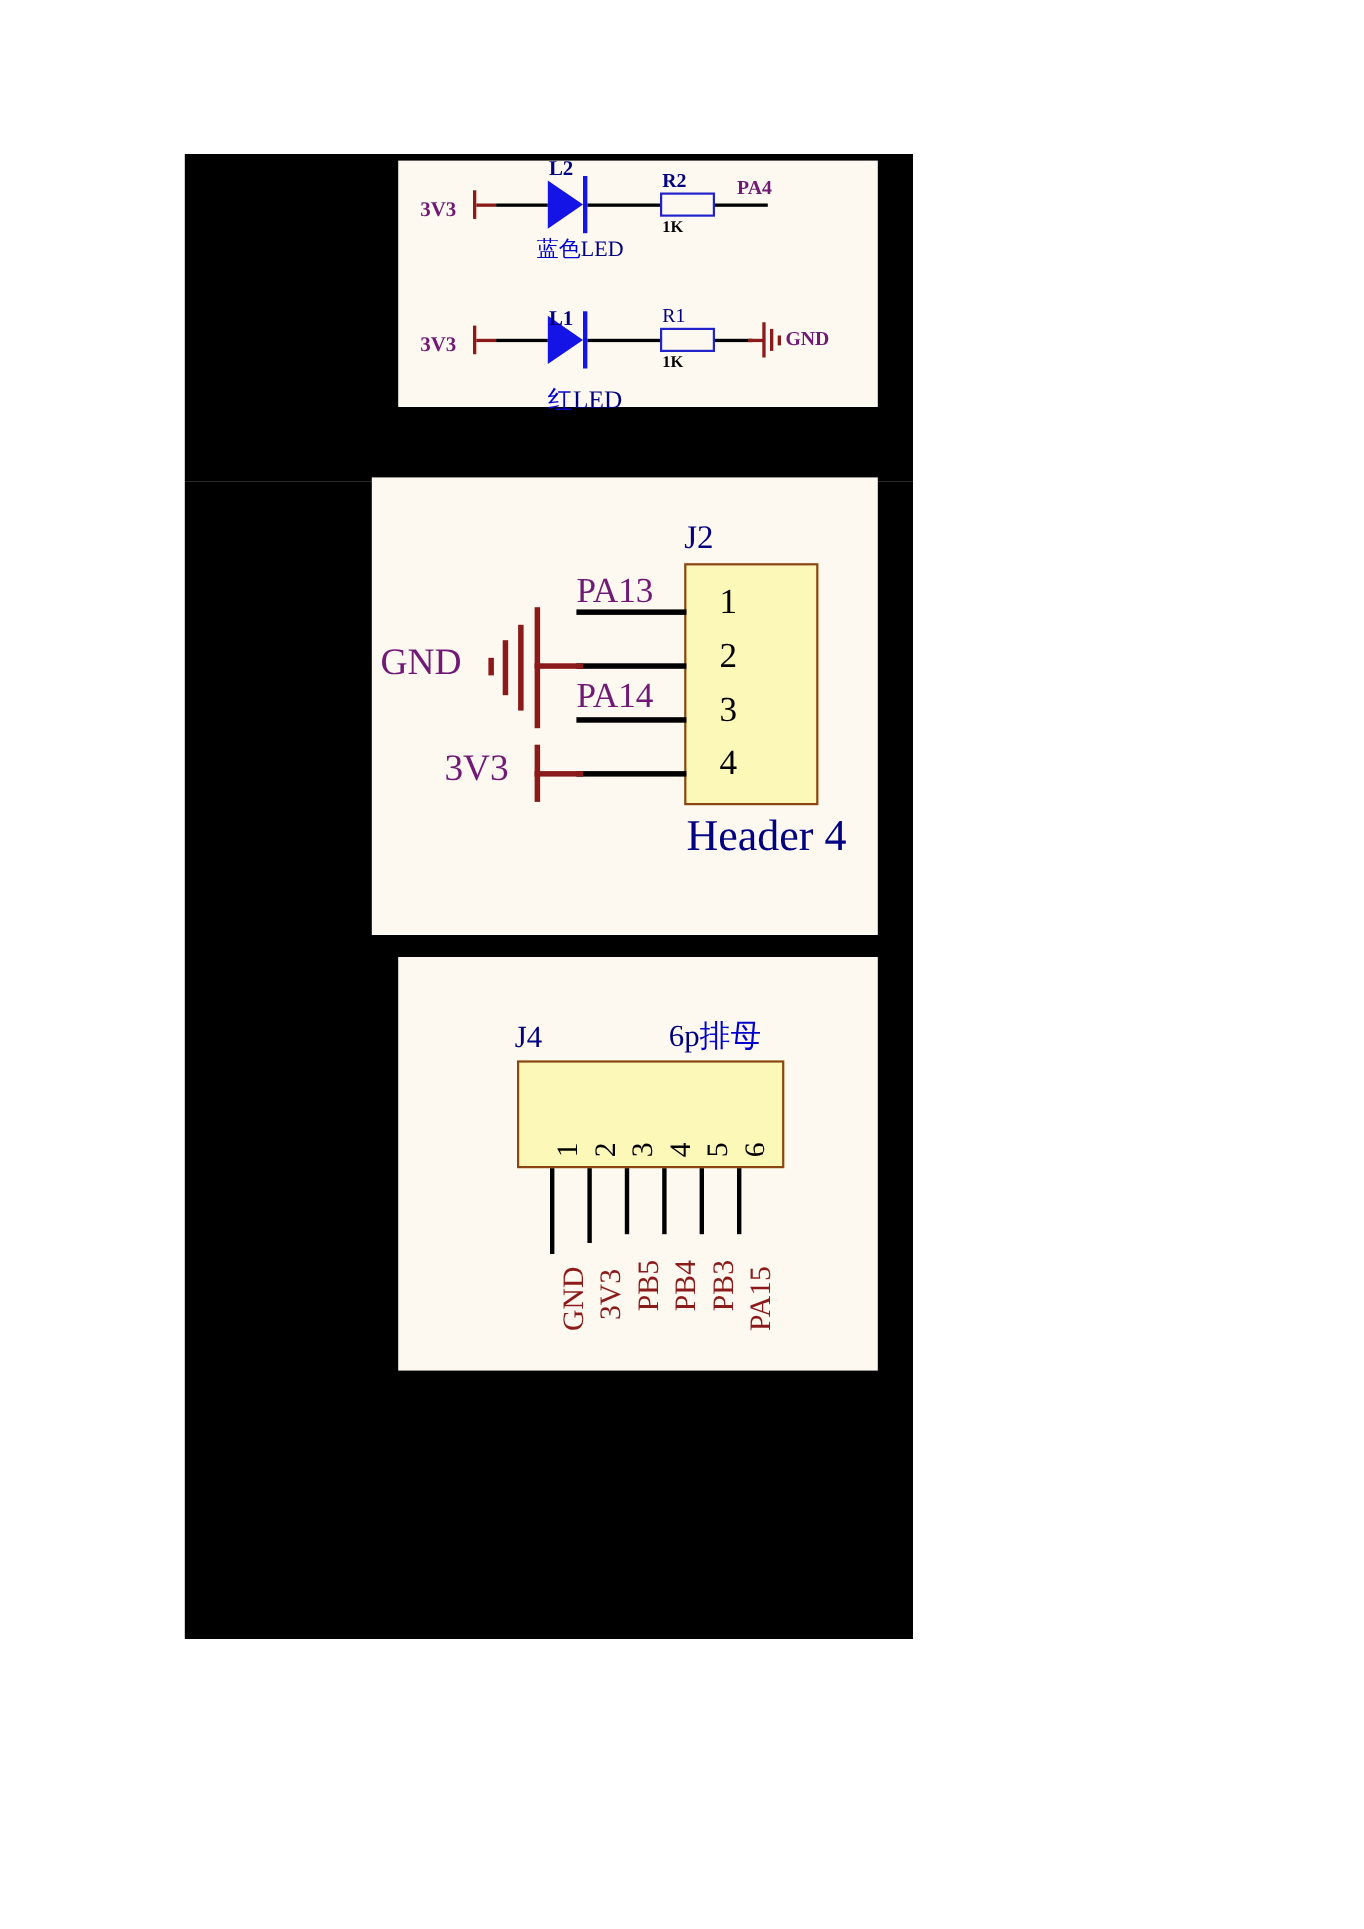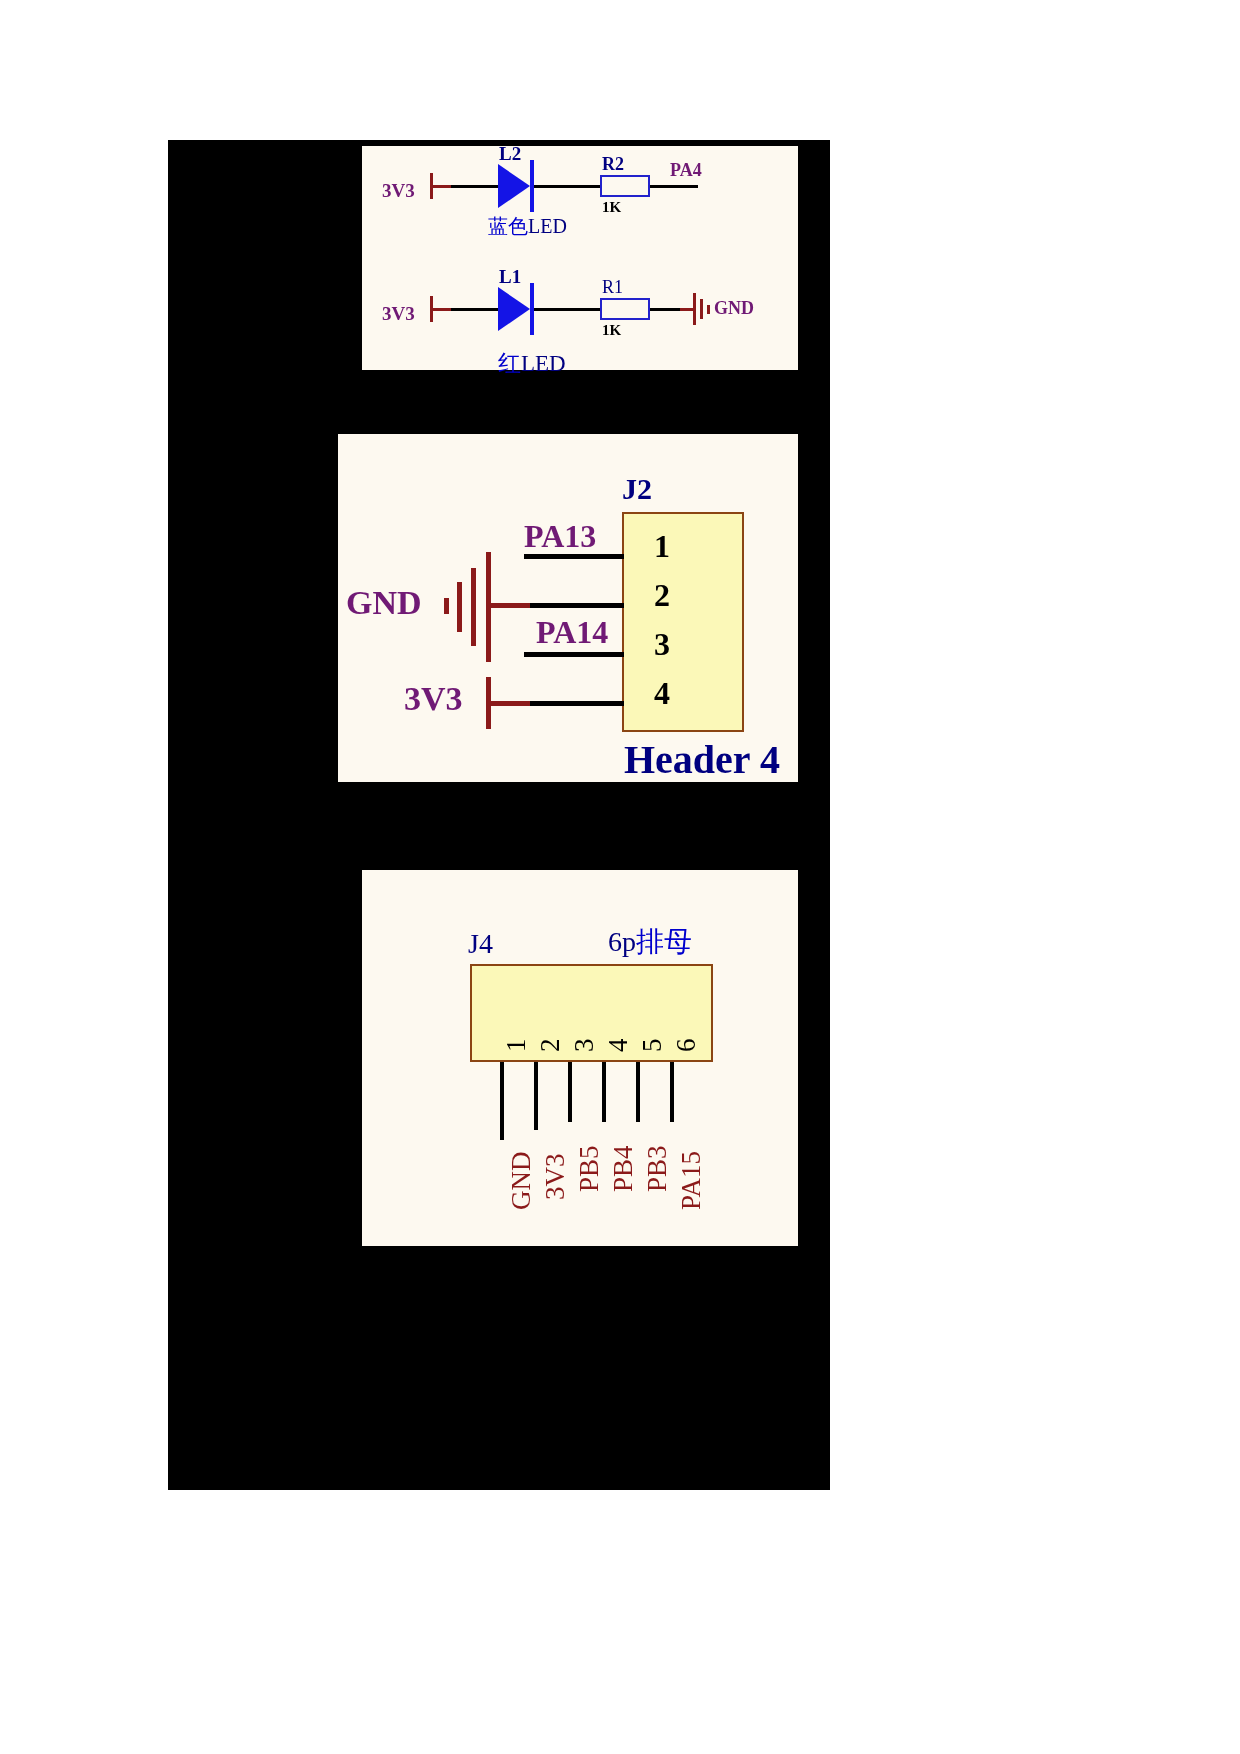--- a/index.html
+++ b/index.html
@@ -181,21 +181,21 @@
       <span class="cn">蓝色</span><span class="en">LED</span>
     </div>
 
     <div class="netlabel" style="left:20px; top:158px; font-size:19px; font-weight:bold;">3V3</div>
     <div class="wire-red" style="left:68px; top:150px; width:3px; height:26px;"></div>
     <div class="wire-red" style="left:71px; top:162px; width:18px; height:3px;"></div>
     <div class="wire-black" style="left:89px; top:162px; width:47px; height:3px;"></div>
 
     <div class="led-tri" style="left:136px; top:141px; border-width:22px 0 22px 32px;"></div>
     <div class="led-bar" style="left:168px; top:137px; width:4px; height:52px;"></div>
-    <div class="designator" style="left:137px; top:121px; font-size:19px; font-weight:bold;">L1</div>
+    <div class="designator" style="left:137px; top:134px; font-size:19px; font-weight:bold;">L1</div>
 
     <div class="wire-black" style="left:172px; top:162px; width:66px; height:3px;"></div>
 
     <div class="resistor" style="left:238px; top:152px; width:50px; height:22px;"></div>
     <div class="designator" style="left:240px; top:132px; font-size:18px; font-weight:normal;">R1</div>
     <div class="partvalue" style="left:240px; top:177px; font-size:15px;">1K</div>
 
     <div class="wire-black" style="left:288px; top:162px; width:34px; height:3px;"></div>
     <div class="wire-red" style="left:318px; top:162px; width:14px; height:3px;"></div>
 
@@ -203,21 +203,21 @@
     <div class="gnd-bar" style="left:338px; top:153px; width:3px; height:20px;"></div>
     <div class="gnd-bar" style="left:345px; top:159px; width:3px; height:9px;"></div>
 
     <div class="netlabel" style="left:352px; top:153px; font-size:18px; font-weight:bold;">GND</div>
 
     <div class="comment-mixed" style="left:136px; top:206px; font-size:23px;">
       <span class="cn">红</span><span class="en">LED</span>
     </div>
   </div>
 
-  <div class="panel" style="left:338px; top:434px; width:460px; height:348px;font-weight:bold;">
+  <div class="panel" style="left:338px; top:434px; width:460px; height:416px;">
 
     <div class="designator" style="left:284px; top:40px; font-size:30px;">J2</div>
 
     <div class="header-box" style="left:284px; top:78px; width:122px; height:220px;"></div>
 
     <div class="pin-num" style="left:316px; top:96px; font-size:32px;">1</div>
     <div class="pin-num" style="left:316px; top:145px; font-size:32px;">2</div>
     <div class="pin-num" style="left:316px; top:194px; font-size:32px;">3</div>
     <div class="pin-num" style="left:316px; top:243px; font-size:32px;">4</div>
 
@@ -227,21 +227,21 @@
     <div class="wire-black" style="left:186px; top:169px; width:100px; height:5px;"></div>
     <div class="wire-red" style="left:148px; top:169px; width:44px; height:5px;"></div>
 
     <div class="gnd-bar" style="left:148px; top:118px; width:5px; height:110px;"></div>
     <div class="gnd-bar" style="left:133px; top:134px; width:5px; height:78px;"></div>
     <div class="gnd-bar" style="left:119px; top:148px; width:5px; height:50px;"></div>
     <div class="gnd-bar" style="left:106px; top:164px; width:5px; height:16px;"></div>
     <div class="netlabel" style="left:8px; top:152px; font-size:34px;">GND</div>
 
     <div class="wire-black" style="left:186px; top:218px; width:100px; height:5px;"></div>
-    <div class="netlabel" style="left:186px; top:182px; font-size:32px;margin-left:12px;">PA14</div>
+    <div class="netlabel" style="left:186px; top:182px; font-size:32px;">PA14</div>
 
     <div class="wire-black" style="left:186px; top:267px; width:100px; height:5px;"></div>
     <div class="wire-red" style="left:148px; top:267px; width:44px; height:5px;"></div>
     <div class="wire-red" style="left:148px; top:243px; width:5px; height:52px;"></div>
     <div class="netlabel" style="left:66px; top:248px; font-size:34px;">3V3</div>
 
     <div class="comment-blue" style="left:286px; top:306px; font-size:40px;">Header 4</div>
   </div>
 
   <div class="panel" style="left:362px; top:870px; width:436px; height:376px;">

